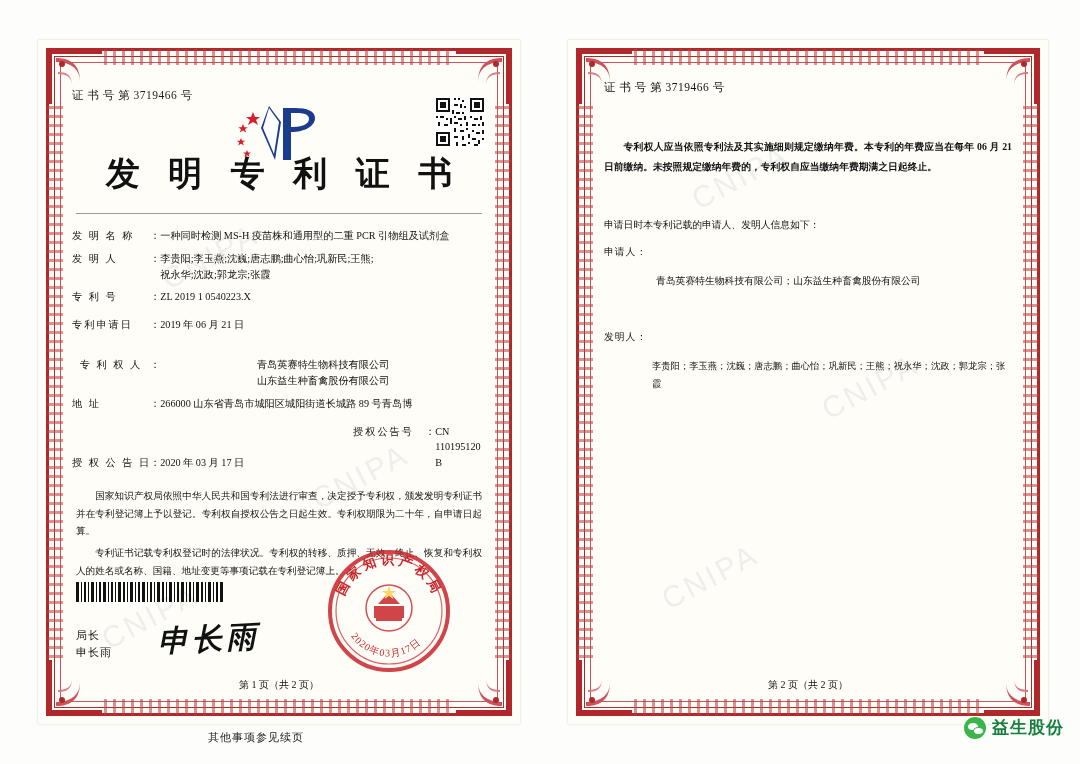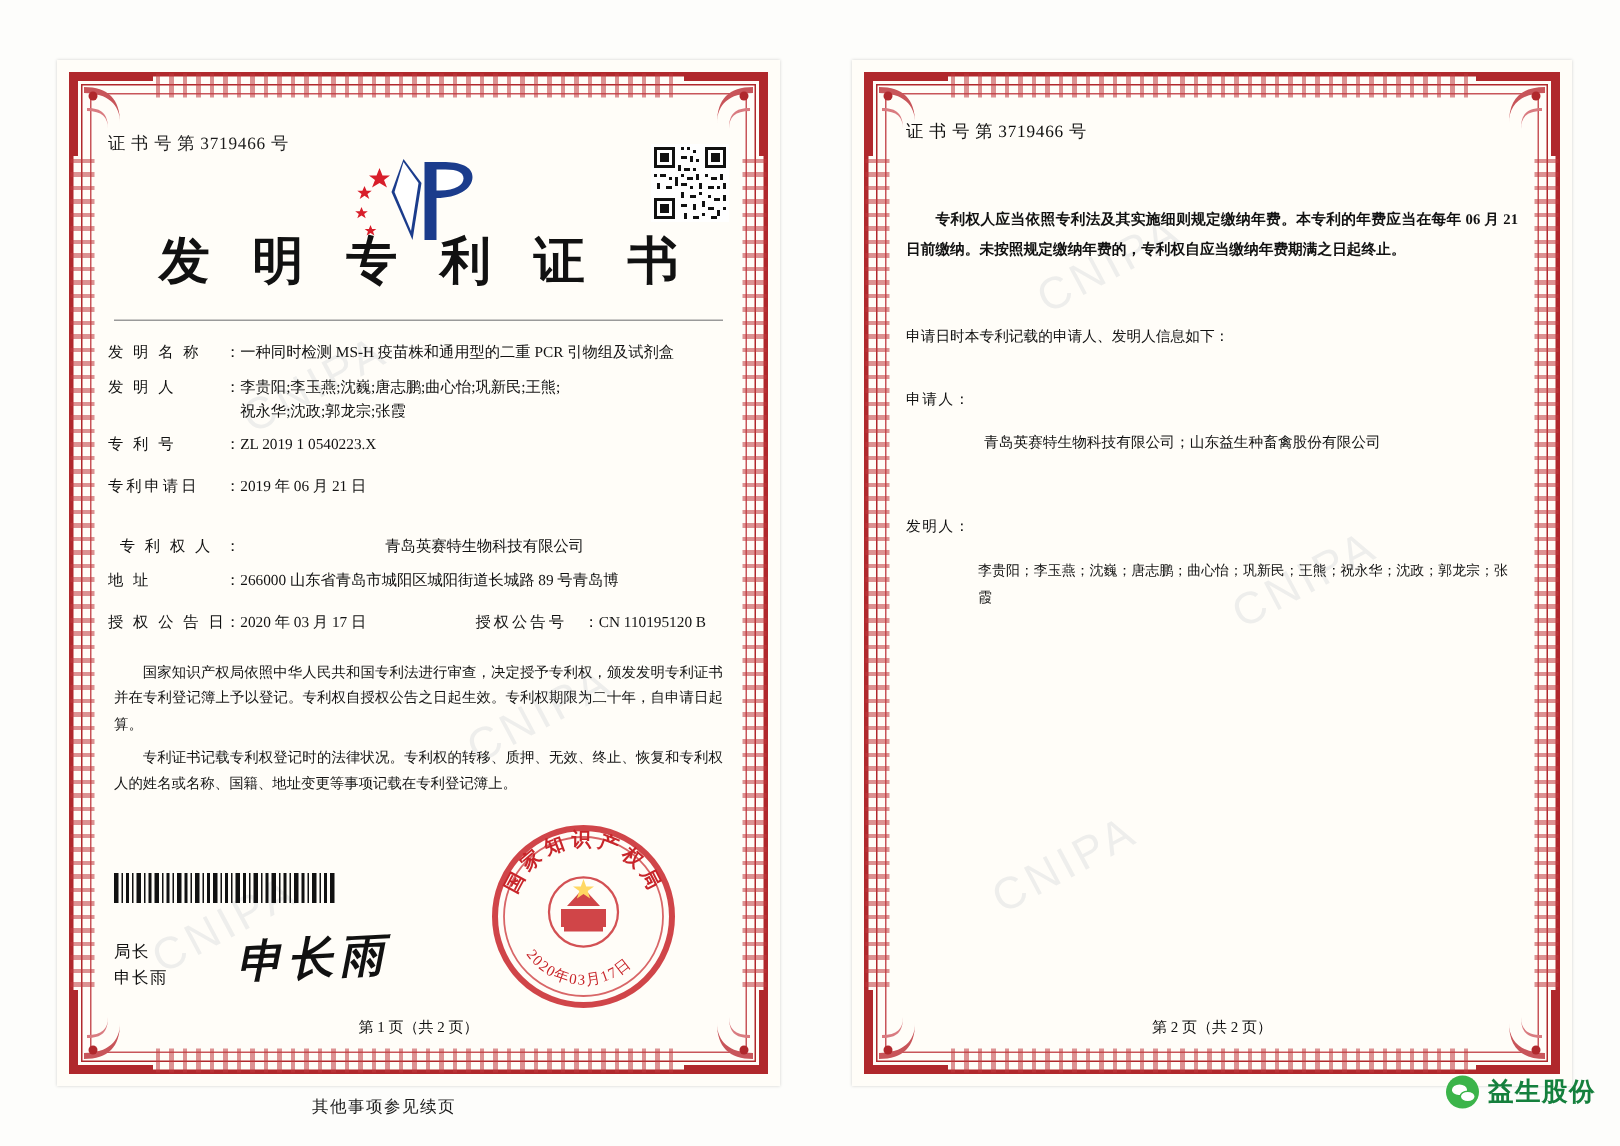--- a/index.html
+++ b/index.html
@@ -168,21 +168,21 @@
   .f-colon { flex: 0 0 10px; }
   .f-value { flex: 1 1 auto; }
   .f-value .sub { display: block; }
 
   .two-col {
     display: flex;
     align-items: flex-end;
   }
   .two-col .left-part { flex: 0 0 245px; display: flex; }
   .two-col .right-part { flex: 1 1 auto; display: flex; }
-  .two-col .right-part .f-label { width: 72px; flex: 0 0 72px; }
+  .two-col .right-part .f-label { width: 72px; flex: 0 0 72px; margin-left: 36px; }
 
   .para {
     margin-top: 16px;
     font-size: 9.6px;
     line-height: 1.85;
     color: #141414;
     text-align: justify;
     padding: 0 4px;
   }
   .para p { margin: 0 0 4px 0; text-indent: 2em; }
@@ -244,21 +244,21 @@
   }
   .r-certno { font-size: 11.5px; margin-bottom: 42px; letter-spacing: .5px; }
   .r-para {
     line-height: 2.05;
     text-align: justify;
     font-size: 9.8px;
     font-weight: bold;
   }
   .r-para p { margin: 0; text-indent: 2em; }
   .r-section { margin-top: 38px; line-height: 2.0; font-size: 9.8px; }
-  .r-label { margin-top: 22px; letter-spacing: 1px; }
+  .r-label { margin-top: 7px; letter-spacing: 1px; }
   .r-value { margin-top: 10px; padding-left: 52px; font-size: 9.8px; }
   .r-value2 { margin-top: 10px; padding-left: 48px; font-size: 9.3px; }
 
   
   .bottom-caption {
     position: absolute;
     left: 208px;
     top: 730px;
     font-size: 11px;
     color: #1a1a1a;
@@ -466,20 +466,21 @@
           <div class="f-label">专利申请日</div>
           <div class="f-colon">：</div>
           <div class="f-value">2019 年 06 月 21 日</div>
         </div>
 
         <div class="f-row" style="margin-top:24px;text-align:center;">
           <div class="f-label">专 利 权 人</div>
           <div class="f-colon">：</div>
           <div class="f-value">
             <span>青岛英赛特生物科技有限公司</span>
+            <span class="sub">山东益生种畜禽股份有限公司</span>
           </div>
         </div>
 
         <div class="f-row">
           <div class="f-label">地 址</div>
           <div class="f-colon">：</div>
           <div class="f-value">
             <span>266000  山东省青岛市城阳区城阳街道长城路 89 号青岛博</span>
           </div>
         </div>

